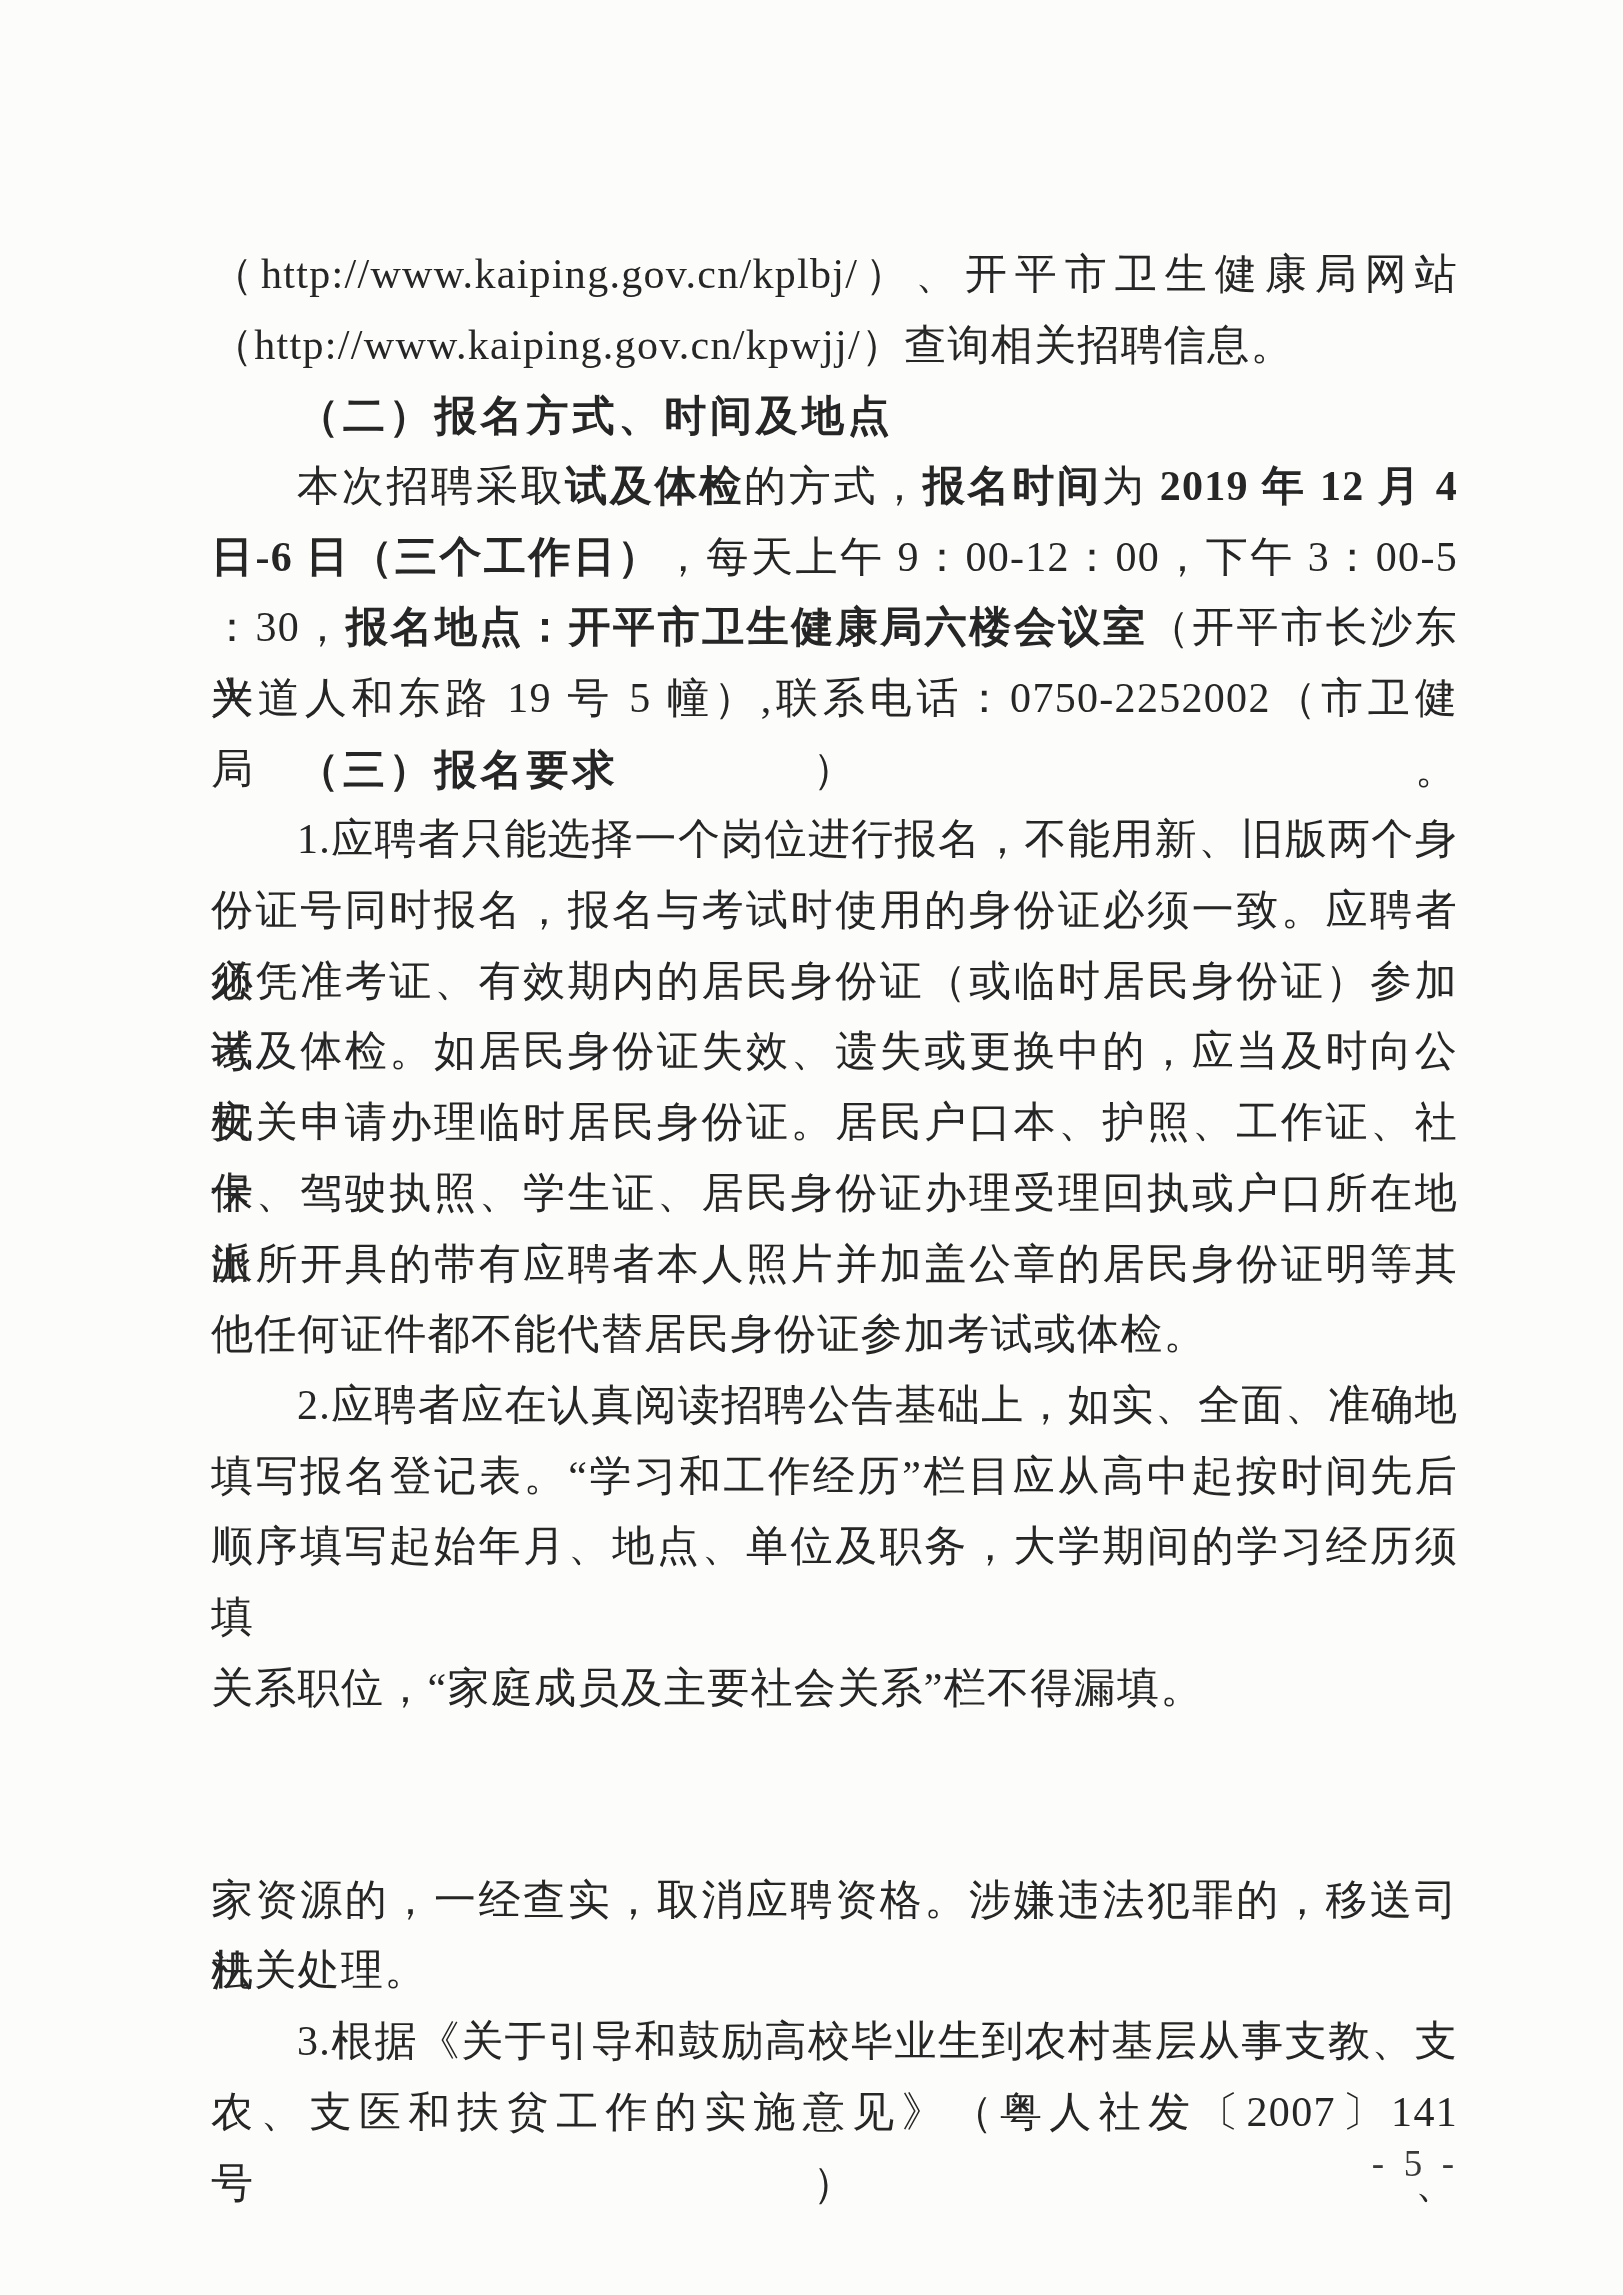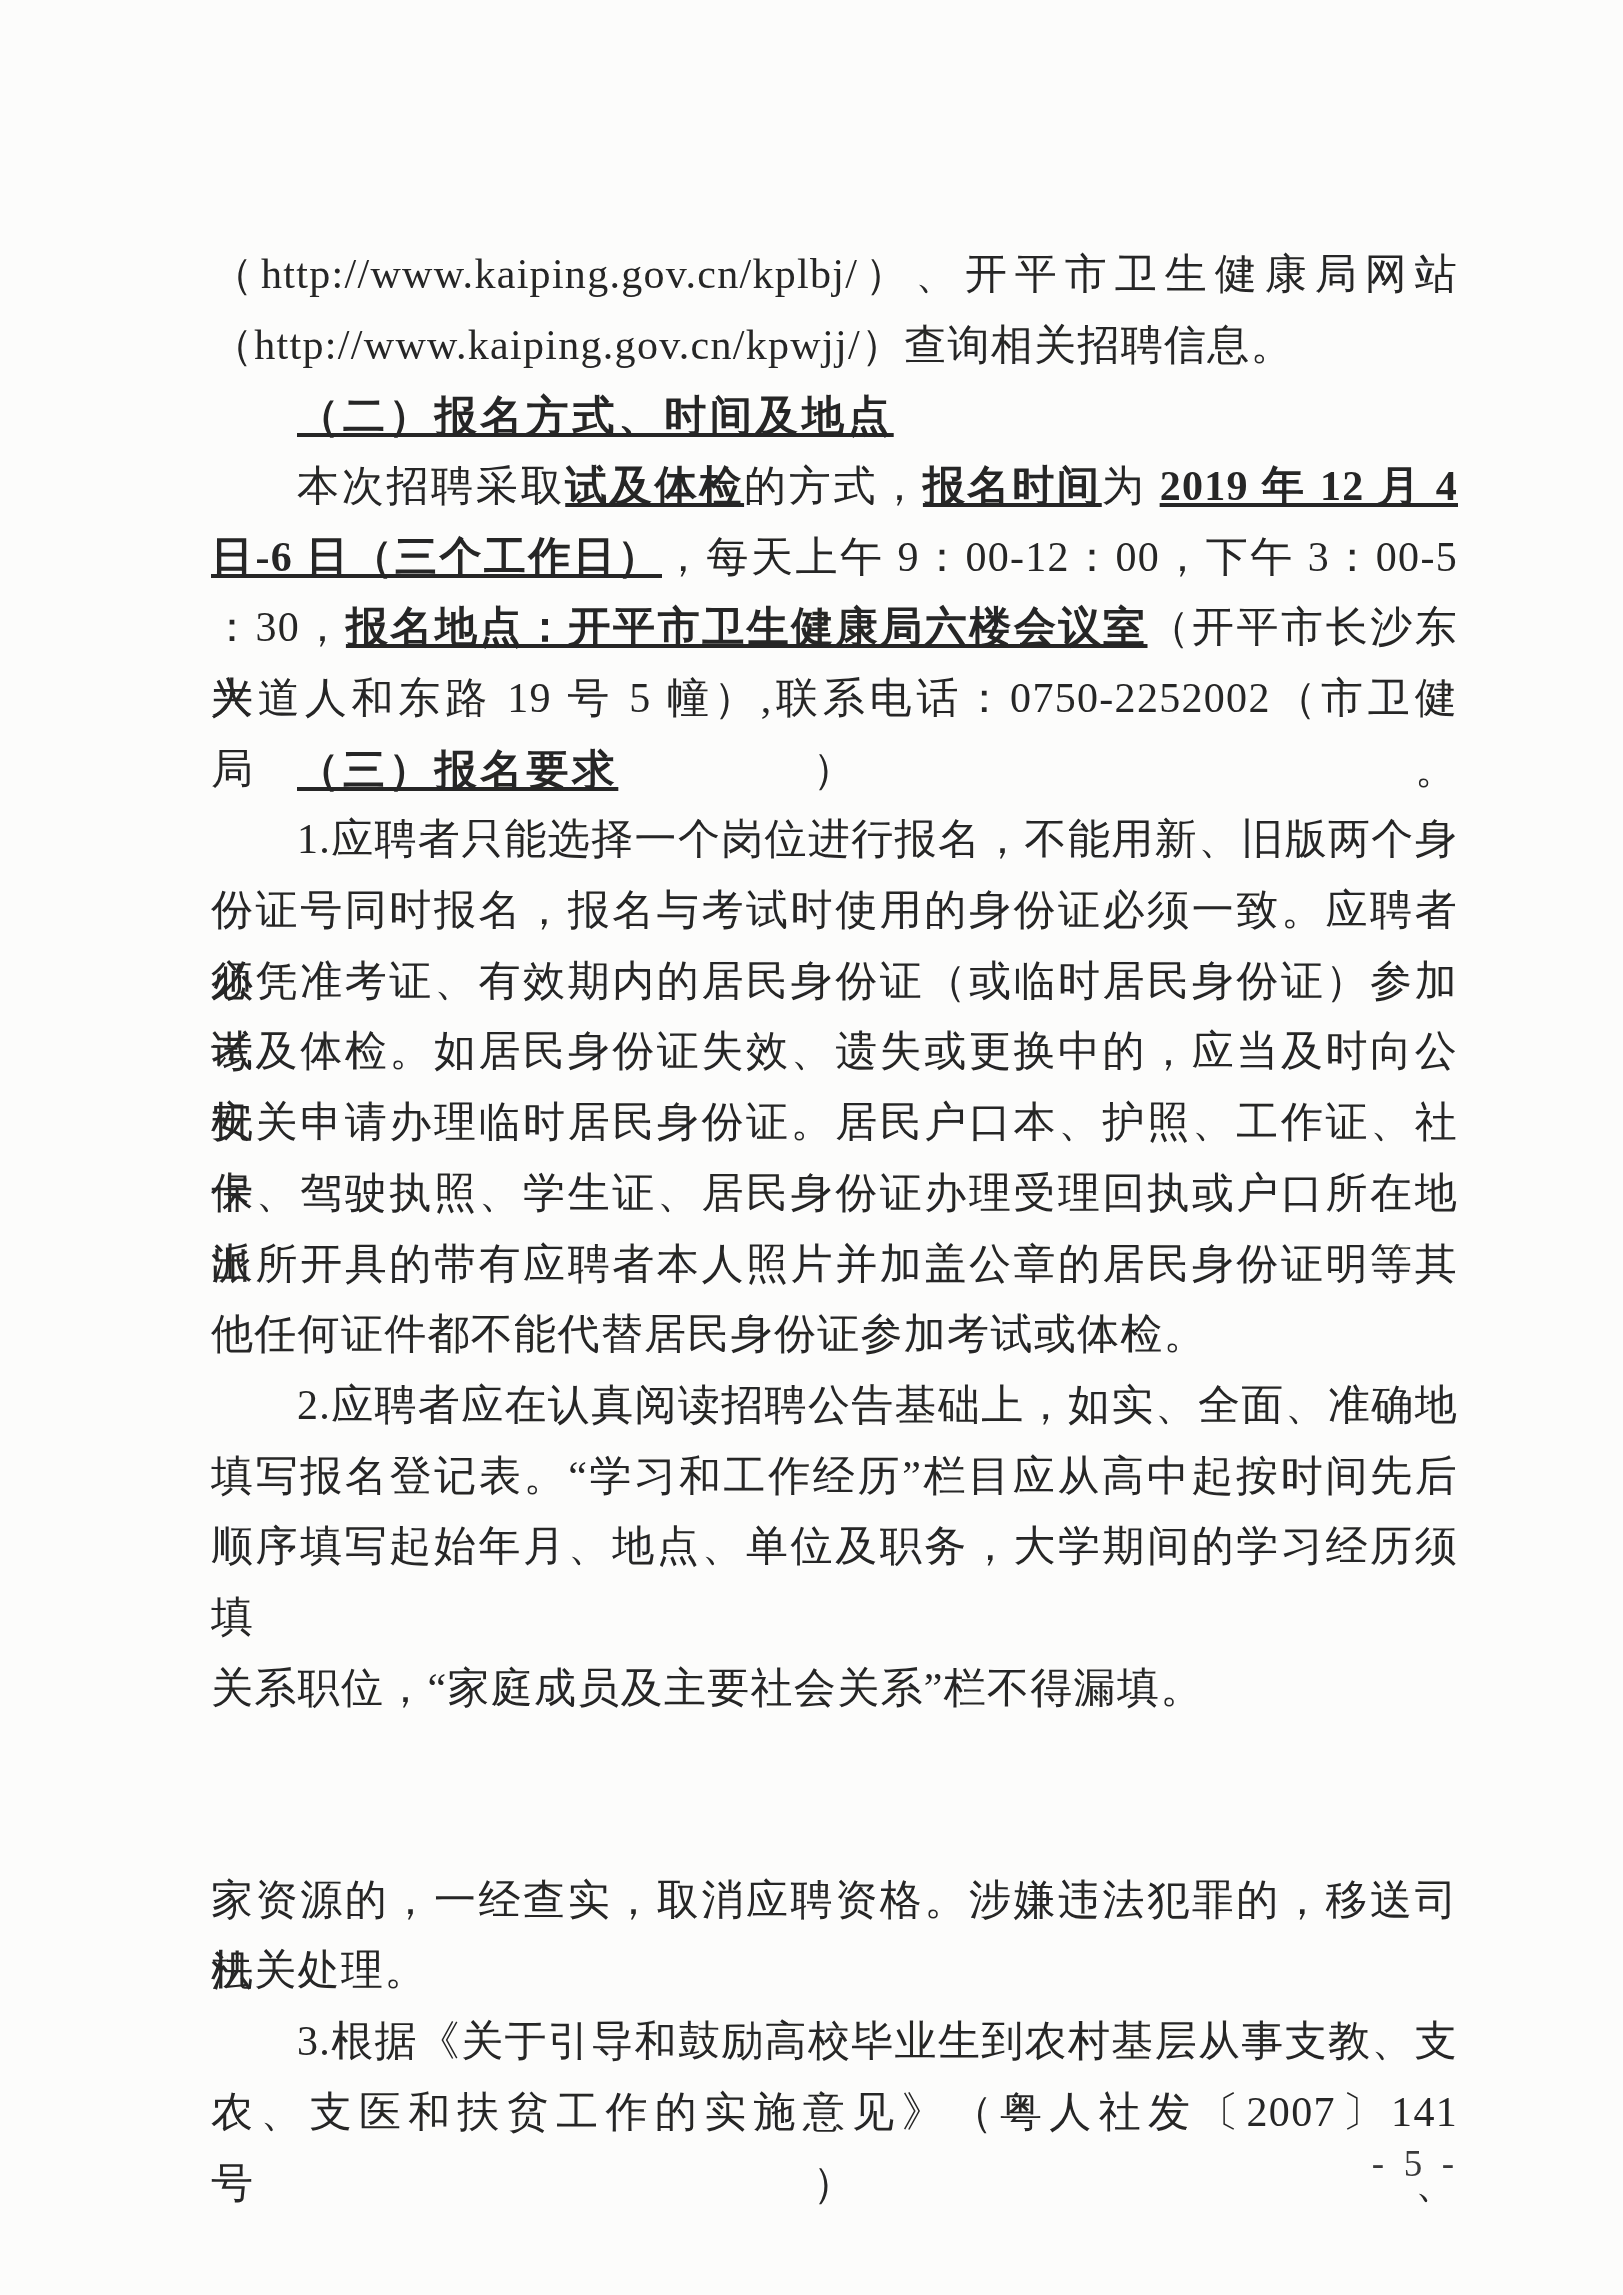--- a/index.html
+++ b/index.html
@@ -29,21 +29,21 @@
     text-align:justify;
     text-align-last:justify;
     text-justify:inter-character;
   }
   .line.indent { padding-left:86px; }
   .line.heading {
     font-family:"Liberation Sans","DejaVu Sans",sans-serif;
     font-weight:700;
     letter-spacing:3.9px;
   }
-  .b { font-weight:700;text-decoration:underline; }
+  .b { font-weight:700; }
   .page-number {
     position:absolute;
     top:2140px;
     left:1350px;
     width:131px;
     height:47px;
     line-height:47px;
     font-size:37px;
     letter-spacing:5.2px;
     text-align:center;

